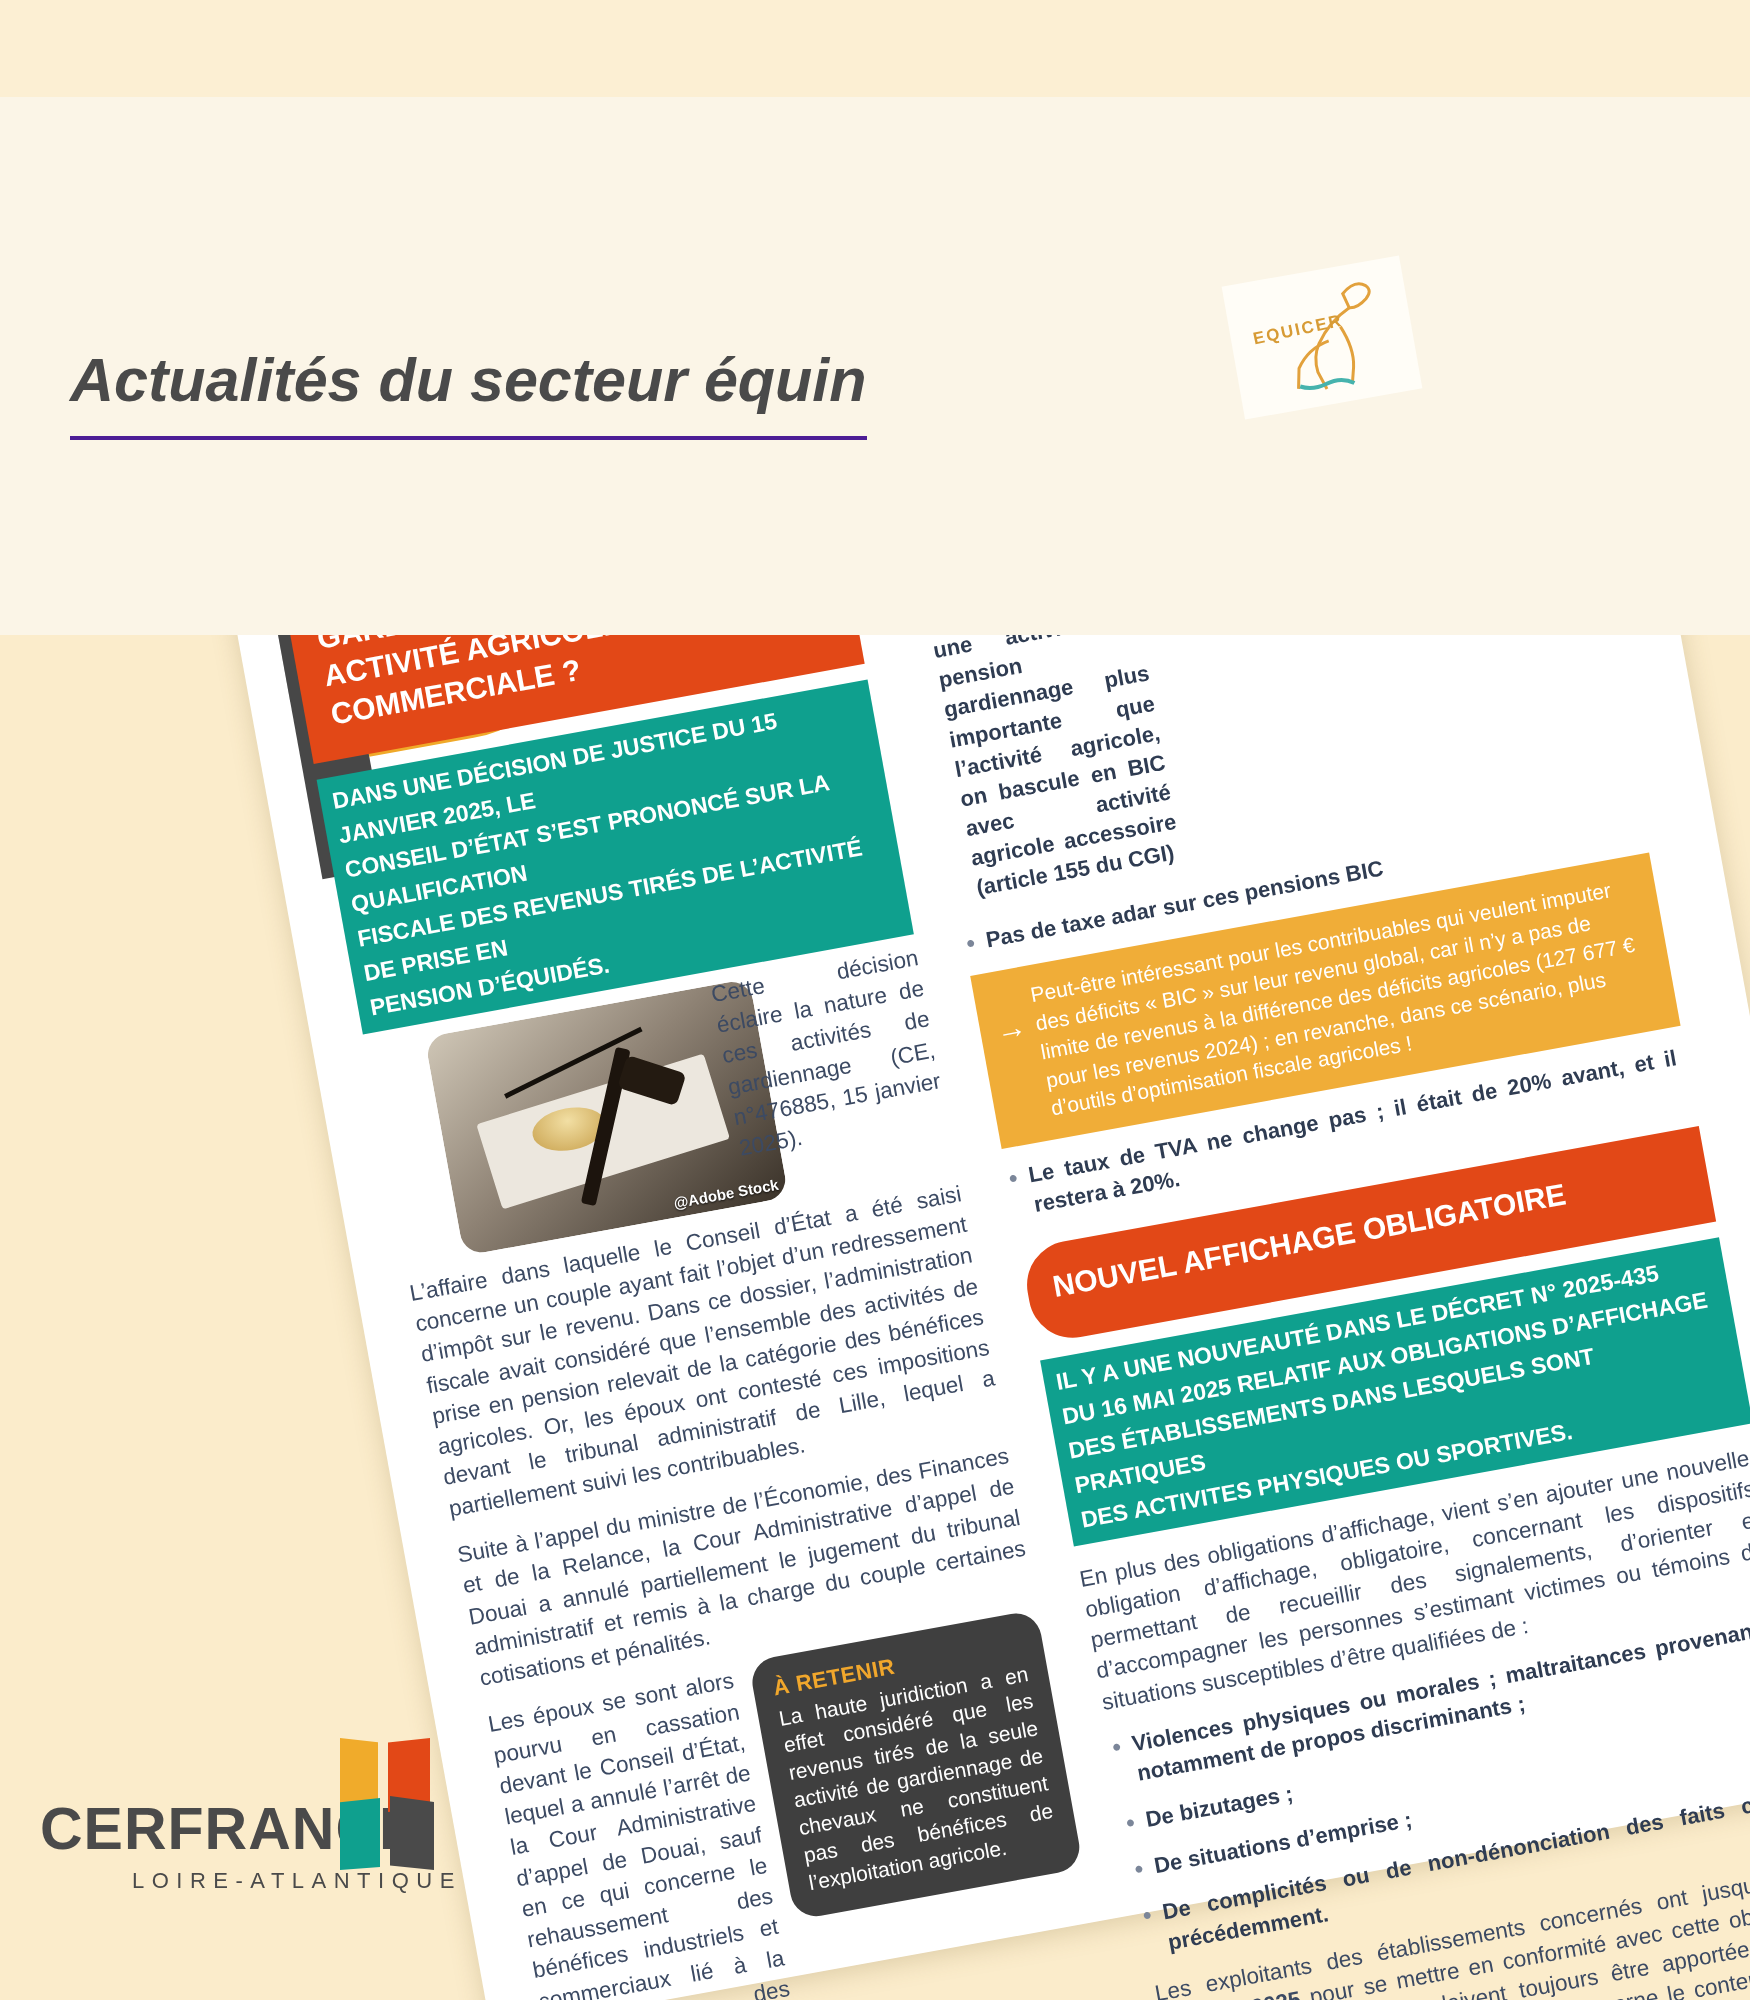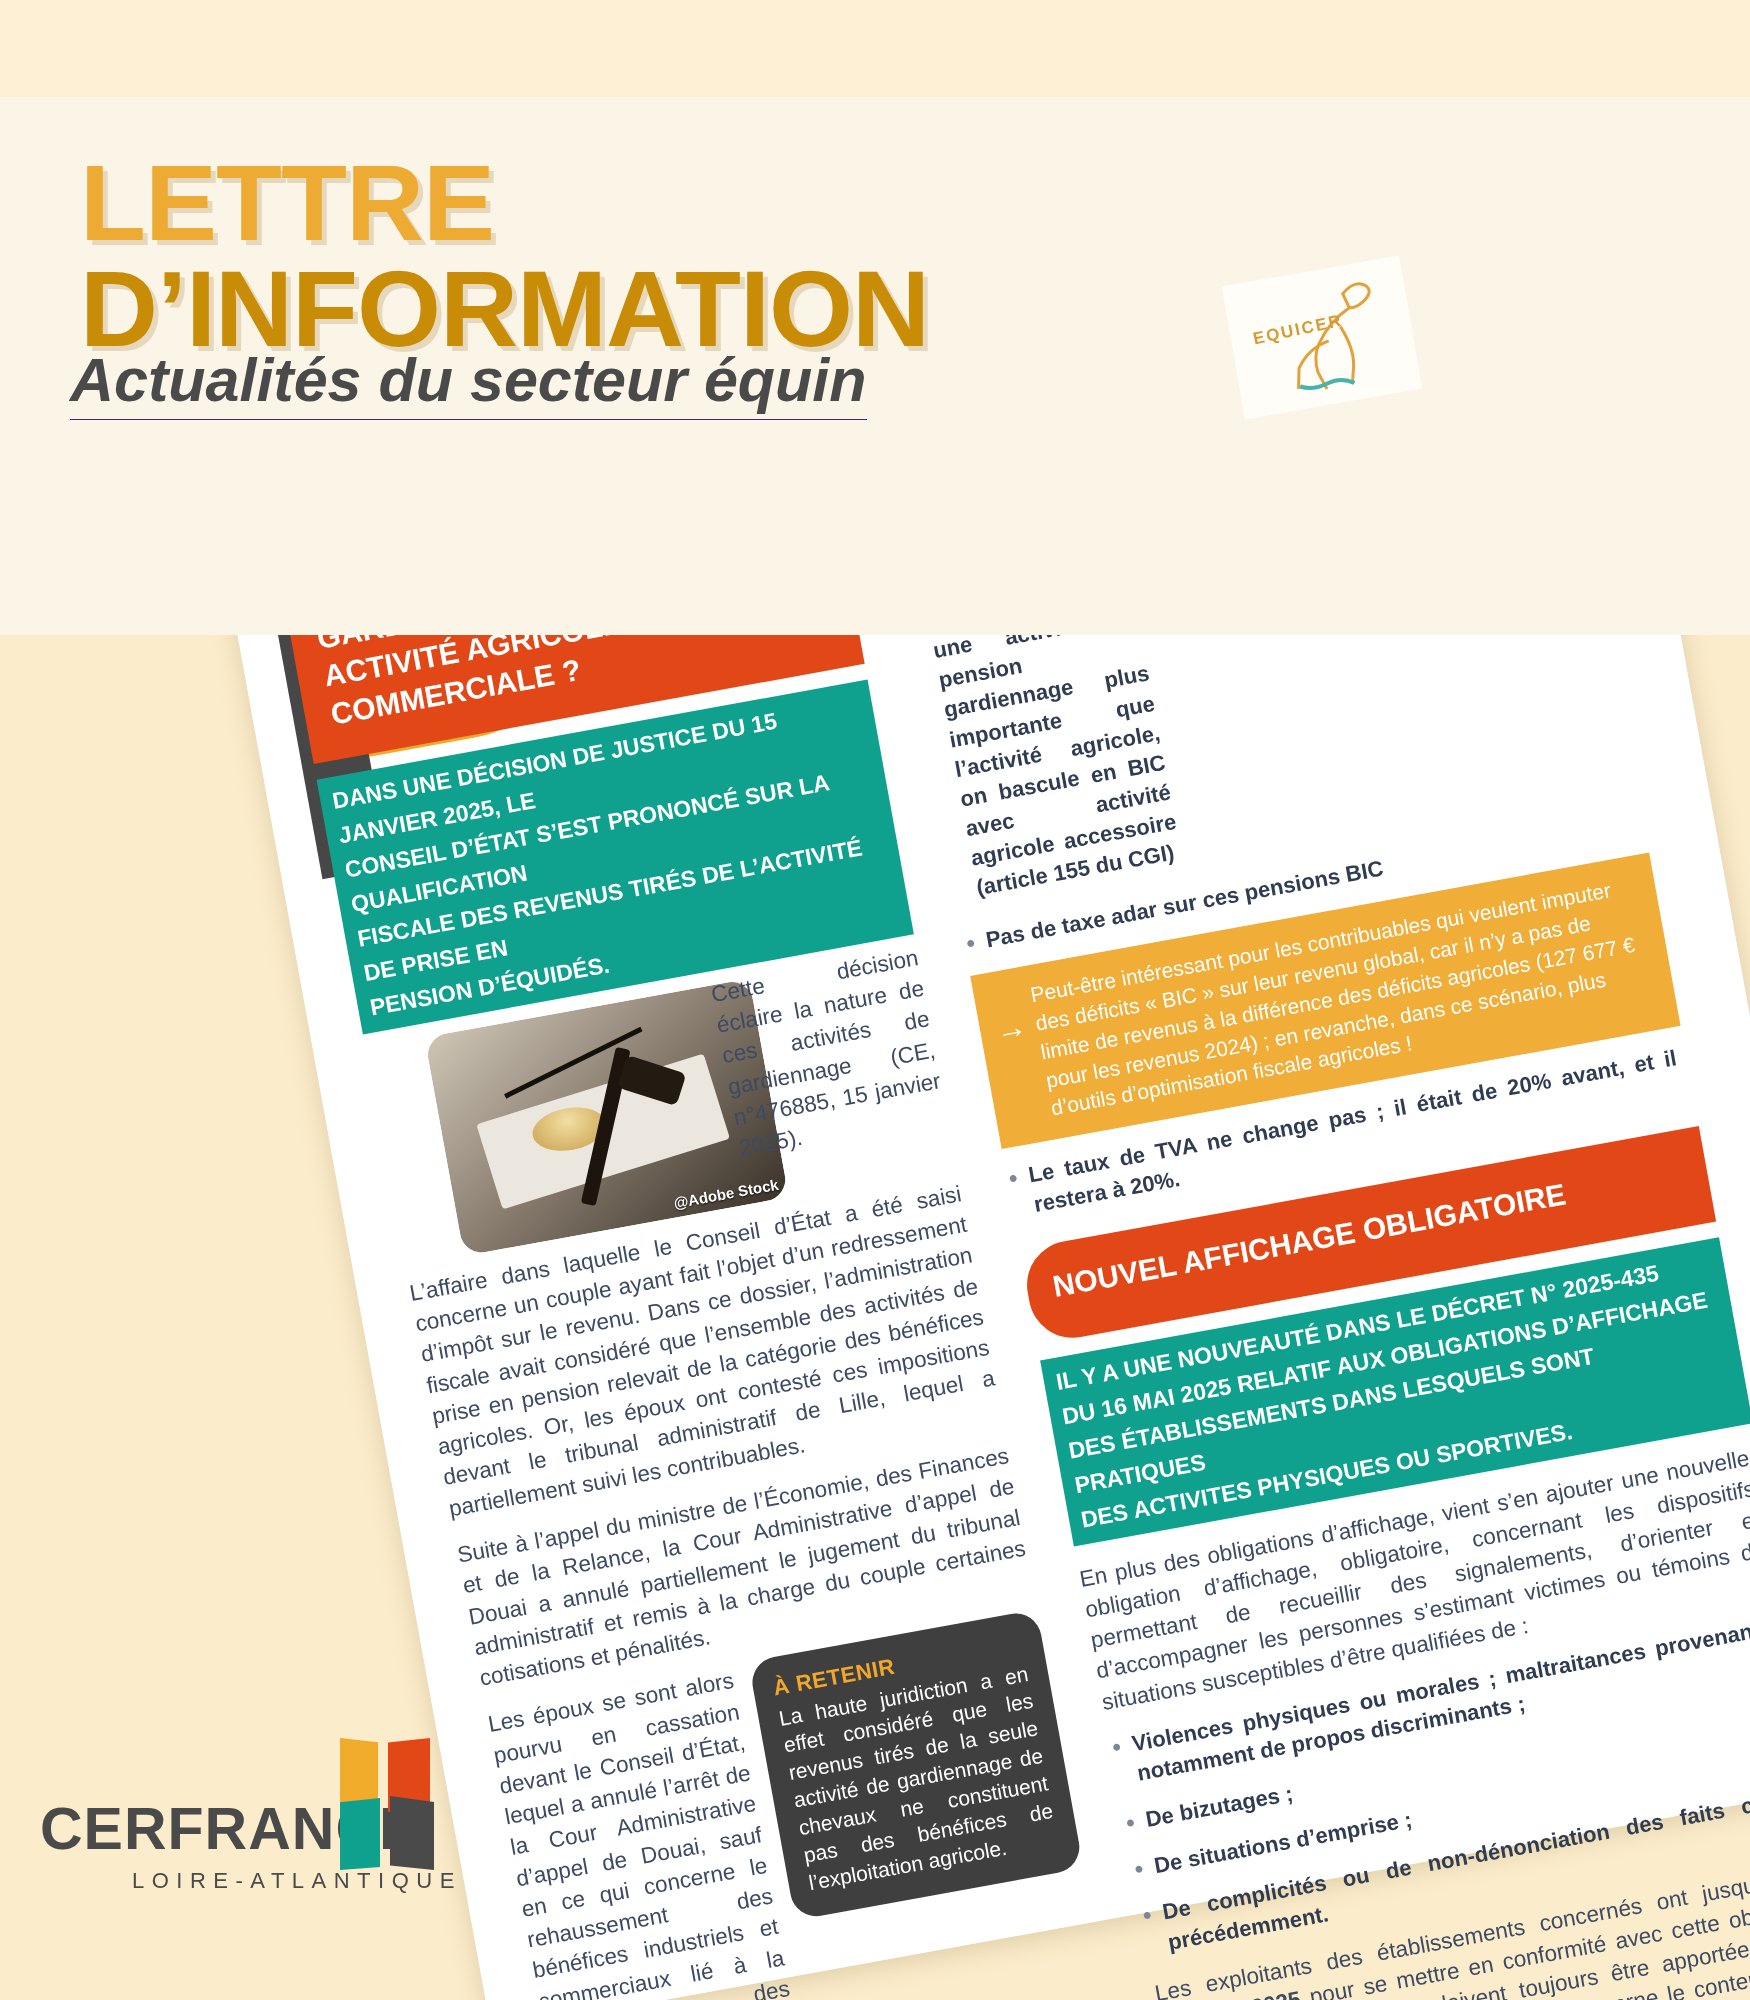--- a/index.html
+++ b/index.html
@@ -49,22 +49,22 @@
     text-shadow: 5px 5px 0 rgba(180,150,90,0.30);
   }
   .hero-title .l1 { color: #eeab33; }
   .hero-title .l2 { color: #c98c07; }
   .hero-sub {
     position: absolute; left: 70px; top: 345px;
     font-size: 61px;
     font-style: italic;
     font-weight: 700;
     color: #4a4a4a;
-    border-bottom: 1px solid #4c1d95;
-    padding-bottom: 4px;
+    border-bottom: 4px solid #4c1d95;
+    padding-bottom: 21px;
     z-index: 40;
     font-family: "Liberation Sans", sans-serif;
   }
 
   
   .wm-infos {
     position: absolute;
     left: 600px; top: 280px;
     font-size: 150px;
     font-weight: 900;
@@ -469,24 +469,20 @@
           </p>
         </div>
       </div>
 
     </div>
   </div>
 
   <div class="hero-band"></div>
   <div class="top-band"></div>
 
-  <div class="hero-title">
-    <span class="l1">LETTRE</span>
-    <span class="l2">D’INFORMATION</span>
-  </div>
   <div class="hero-sub">Actualités du secteur équin</div>
 
   <div style="position:absolute; left:1232px; top:270px; width:180px; height:135px; background:#fffdf7; z-index:25; transform:rotate(-10deg);">
     <svg width="180" height="135" viewBox="0 0 180 135">
       <path d="M118 28 q14 -12 24 -4 q6 6 -2 13 q-10 8 -18 6 z" fill="none" stroke="#e2a13c" stroke-width="3"></path>
       <path d="M122 43 q-22 10 -36 30 q-8 12 -6 28 l6 18" fill="none" stroke="#e2a13c" stroke-width="3"></path>
       <path d="M96 72 q-22 4 -34 22 l-4 20" fill="none" stroke="#e2a13c" stroke-width="3"></path>
       <path d="M110 60 q10 24 6 42 l-4 16" fill="none" stroke="#e2a13c" stroke-width="3"></path>
       <path d="M60 112 q12 6 26 2 q16 -5 28 4" fill="none" stroke="#46b3ad" stroke-width="4"></path>
     </svg>

